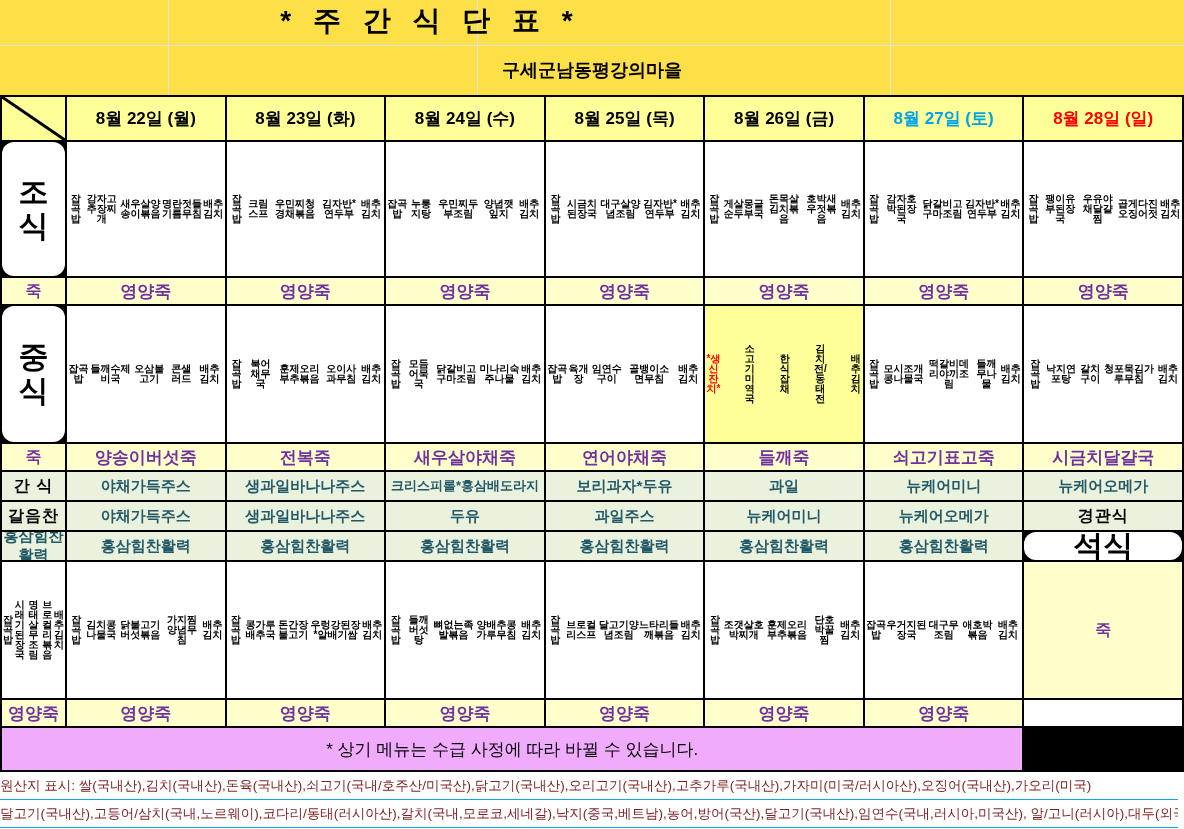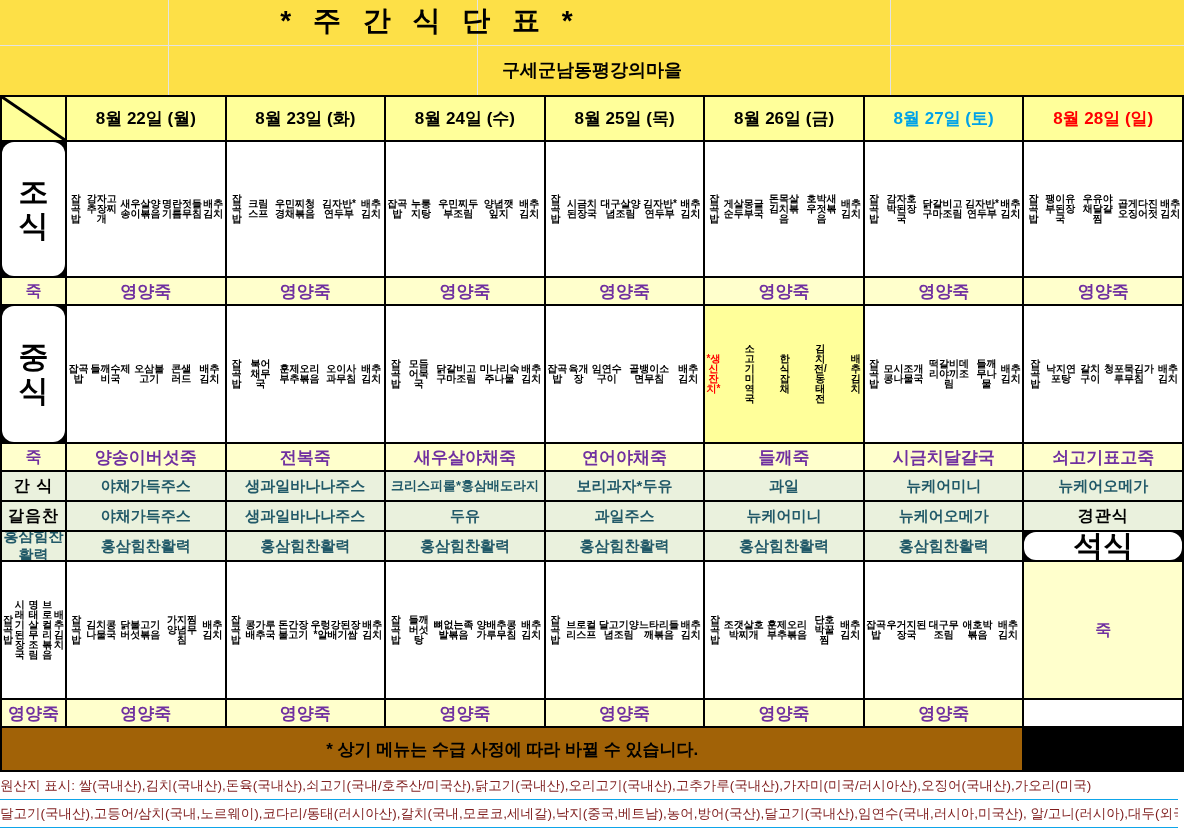--- a/index.html
+++ b/index.html
@@ -30,21 +30,21 @@
   .meal-cell{justify-content:space-between;font-weight:bold;
         font-size:10px;padding:3px 1px;line-height:1;}
   .meal-cell span{display:block;}
   .special-meal{background:#ffff9a;gap:20px;}
   .special-first{color:#ff0000;}
   .porridge{background:#ffffcc;color:#7030a0;font-weight:bold;font-size:17px;}
   .porridge-label{background:#ffffcc;color:#7030a0;font-weight:bold;font-size:16px;}
   .green-label{background:#eaf1dd;color:#000;font-weight:bold;font-size:16px;letter-spacing:1px;}
   .green-val{background:#eaf1dd;color:#215968;font-weight:bold;font-size:15px;}
   .green-val.long{font-size:13px;}
-  .note-cell{grid-column:span 7;font-weight:bold;font-size:17px;background:#a16207;}
+  .note-cell{grid-column:span 7;font-weight:normal;font-size:17px;background:#f0abfc;}
 
   
   .origin-line{width:1178px;height:27px;line-height:27px;font-size:13.5px;
         color:#7f1d1d;border-bottom:1px solid #0ea5e9;white-space:nowrap;overflow:hidden;}
 </style>
 </head>
 <body>
 
 <div class="page">
 
@@ -178,22 +178,22 @@
         <span>갈치구이</span>
         <span>청포묵김가루무침</span>
         <span>배추김치</span>
       </div>
       <div class="cell porridge-label">죽</div>
       <div class="cell porridge">양송이버섯죽</div>
       <div class="cell porridge">전복죽</div>
       <div class="cell porridge">새우살야채죽</div>
       <div class="cell porridge">연어야채죽</div>
       <div class="cell porridge">들깨죽</div>
+      <div class="cell porridge">쇠고기표고죽</div>
       <div class="cell porridge">시금치달걀국</div>
-      <div class="cell porridge">쇠고기표고죽</div>
       <div class="cell green-label">간 식</div>
       <div class="cell green-val">야채가득주스</div>
       <div class="cell green-val">생과일바나나주스</div>
       <div class="cell green-val long">크리스피롤*홍삼배도라지</div>
       <div class="cell green-val">보리과자*두유</div>
       <div class="cell green-val">과일</div>
       <div class="cell green-val">뉴케어미니</div>
       <div class="cell green-val">뉴케어오메가</div>
       <div class="cell green-label">갈음찬</div>
       <div class="cell green-val">야채가득주스</div>

